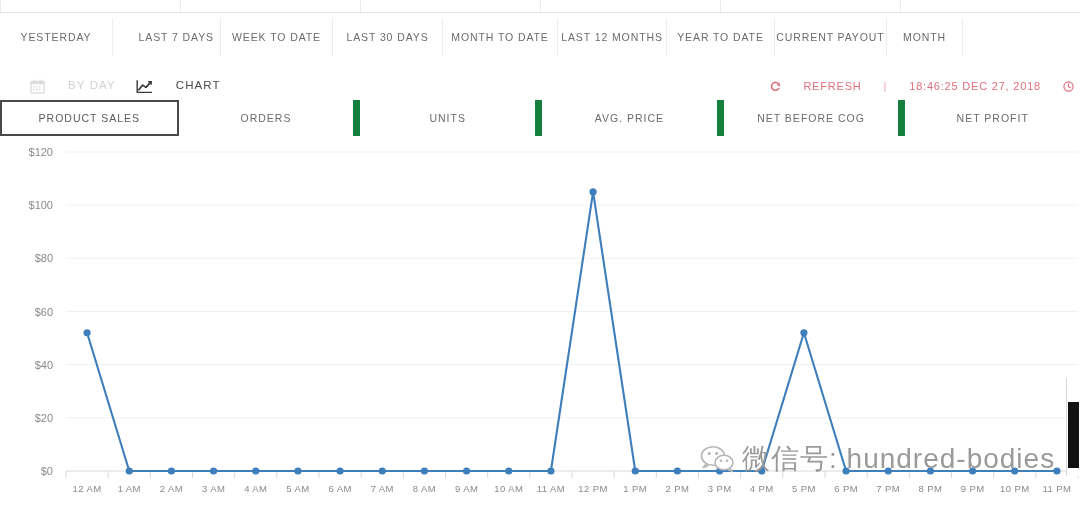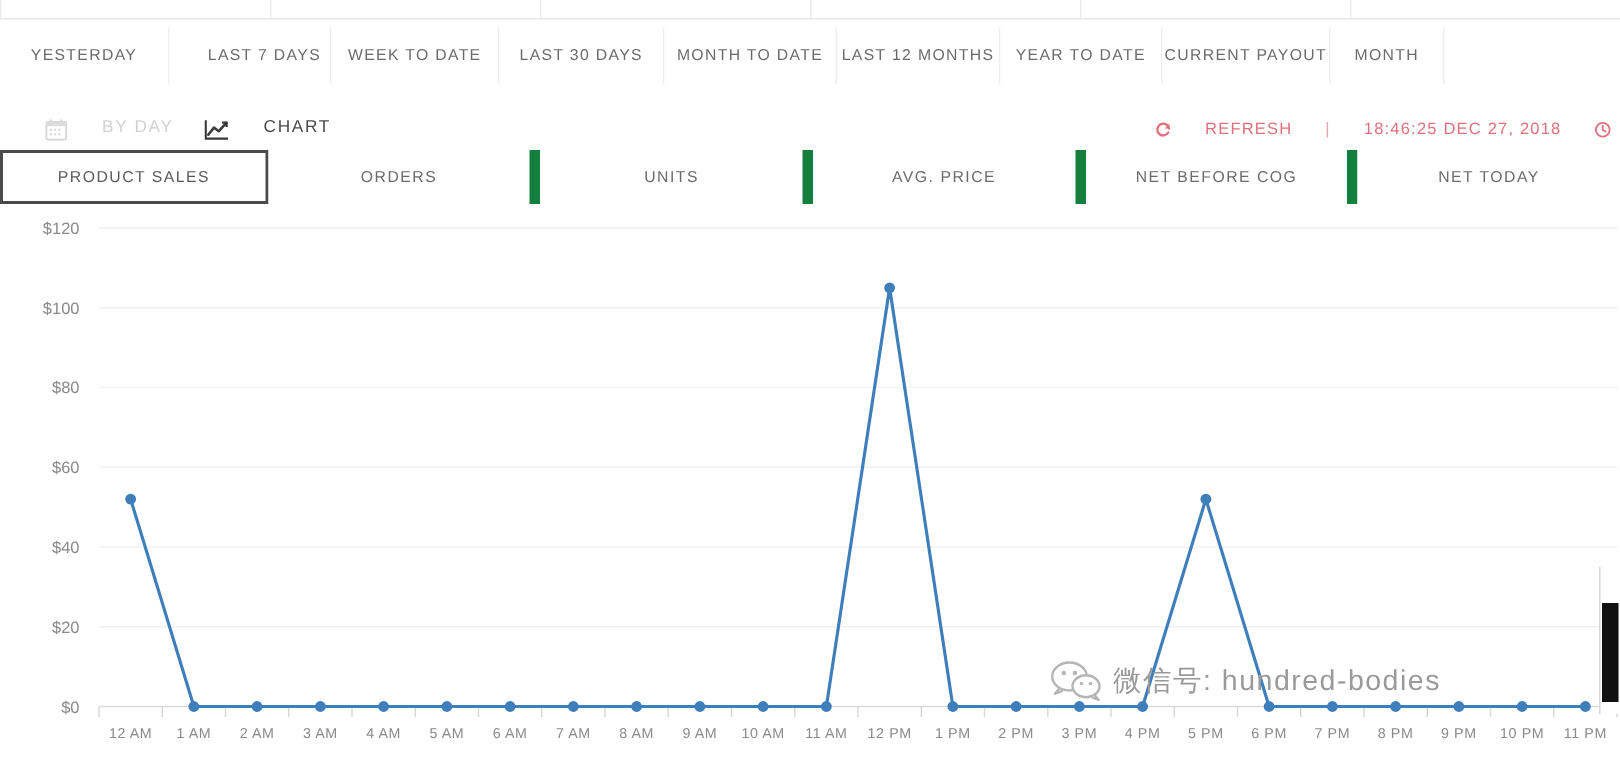--- a/index.html
+++ b/index.html
@@ -158,21 +158,21 @@
 
   
   .watermark {
     position: absolute;
     left: 700px;
     top: 440px;
     display: flex;
     align-items: center;
     gap: 8px;
     color: #9a9a9a;
-    font-size: 19px;
+    font-size: 28px;
     letter-spacing: 1px;
     pointer-events: none;
     white-space: nowrap;
   }
   .wm-icon { width: 34px; height: 28px; display: block; }
 
   
   .scrollbar {
     position: absolute;
     right: 0;
@@ -294,21 +294,21 @@
     <div class="metric-tab">
       <span>UNITS</span>
     </div>
     <div class="metric-tab">
       <span>AVG. PRICE</span>
     </div>
     <div class="metric-tab">
       <span>NET BEFORE COG</span>
     </div>
     <div class="metric-tab">
-      <span>NET TODAY</span>
+      <span>NET PROFIT</span>
     </div>
   </div>
 
 <div class="chart-wrap">
   <svg class="chart-svg" id="chart-svg" width="1080" height="373" viewBox="0 0 1080 373">
       <line x1="66" y1="333" x2="1078" y2="333" stroke="#d9d9d9" stroke-width="1"></line>
       <text x="53" y="337" class="ytick">$0</text>
       <line x1="66" y1="279.8333333333333" x2="1078" y2="279.8333333333333" stroke="#f1f1f1" stroke-width="1"></line>
       <text x="53" y="283.8333333333333" class="ytick">$20</text>
       <line x1="66" y1="226.66666666666669" x2="1078" y2="226.66666666666669" stroke="#f1f1f1" stroke-width="1"></line>

